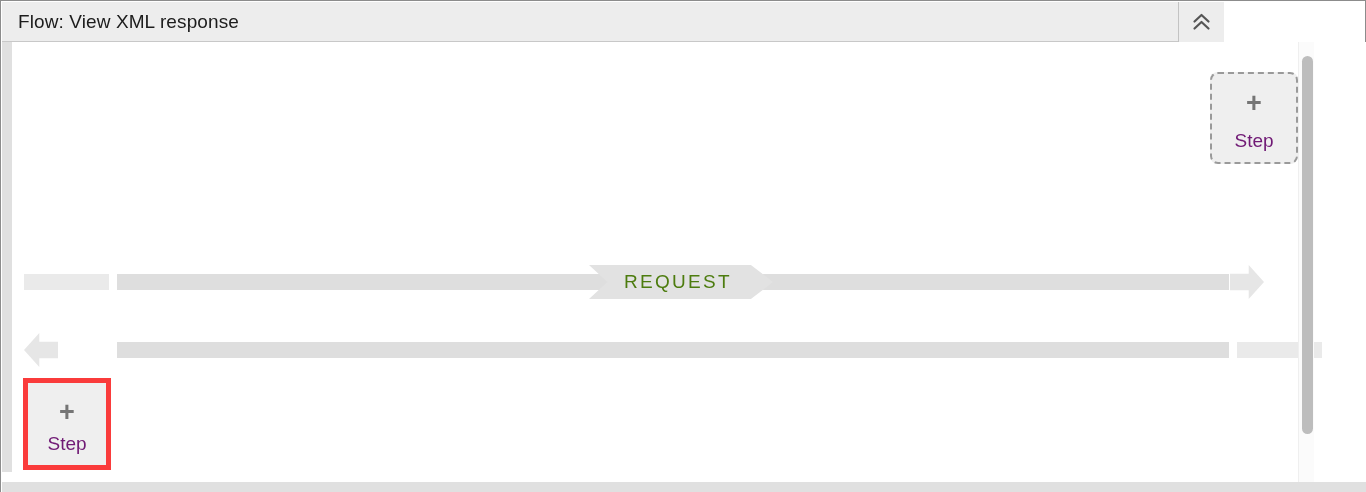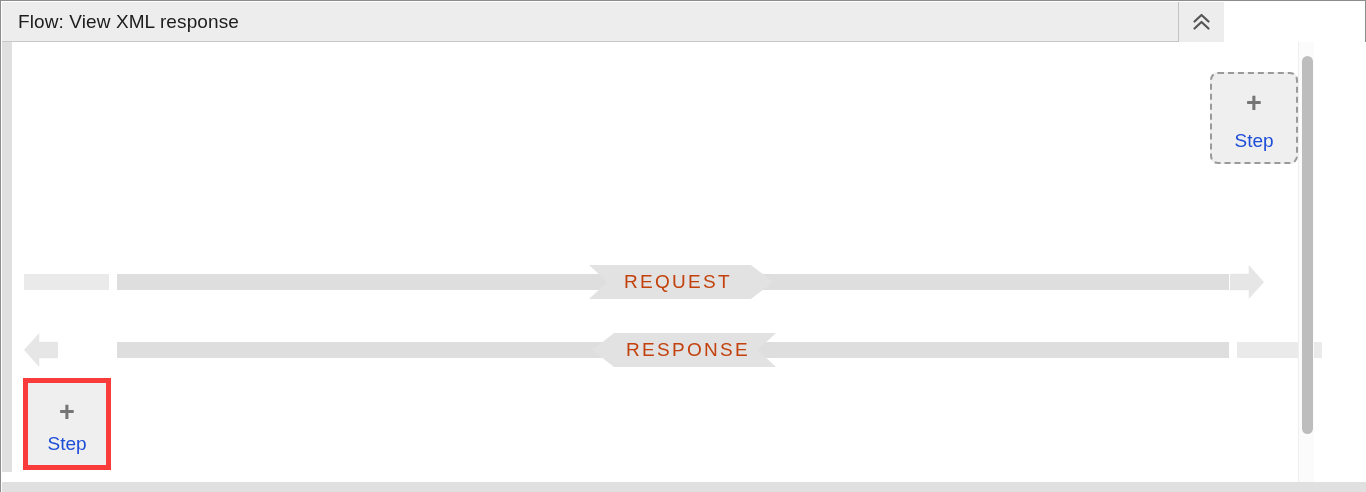--- a/index.html
+++ b/index.html
@@ -156,21 +156,21 @@
     font-weight: bold;
     color: #757575;
   }
   .step-btn .caption {
     position: absolute;
     left: 0;
     right: 0;
     bottom: 11px;
     font-size: 19px;
     line-height: 21px;
-    color: #1d4ed8;
+    color: #701a75;
   }
 
   .step-btn.add {
     right: 36px;
     top: 30px;
     width: 88px;
     height: 92px;
     border: 2px dashed #9a9a9a;
     border-radius: 8px;
   }
@@ -220,21 +220,21 @@
   .arrowhead.left {
     background: #e6e6e6;
     clip-path: polygon(100% 26%, 45% 26%, 45% 0%, 0% 50%, 45% 100%, 45% 74%, 100% 74%);
   }
 
   .banner {
     position: absolute;
     top: 0;
     height: 34px;
     background: #e2e2e2;
-    color: #c2410c;
+    color: #4d7c0f;
     font-size: 19px;
     line-height: 34px;
     letter-spacing: 2.3px;
     text-align: center;
     white-space: nowrap;
   }
   .banner.req {
     left: 577px;
     width: 184px;
     clip-path: polygon(0% 0%, 88% 0%, 100% 50%, 88% 100%, 0% 100%, 10% 50%);
@@ -286,21 +286,20 @@
           <div class="seg light" style="left:12px;  width:85px;"></div>
           <div class="seg dark" style="left:105px; width:1112px;"></div>
           <div class="arrowhead right" style="left:1218px;"></div>
           <div class="banner req">REQUEST</div>
         </div>
 
         <div class="flow-row response">
           <div class="arrowhead left" style="left:12px;"></div>
           <div class="seg dark" style="left:105px; width:1112px;"></div>
           <div class="seg light" style="left:1225px; width:85px;"></div>
-          <div class="banner res">RESPONSE</div>
         </div>
 
         <div class="step-btn selected-wrap">
           <div class="inner">
             <div class="plus">+</div>
             <div class="caption">Step</div>
           </div>
         </div>
 
         <div class="scrollbar-track">

